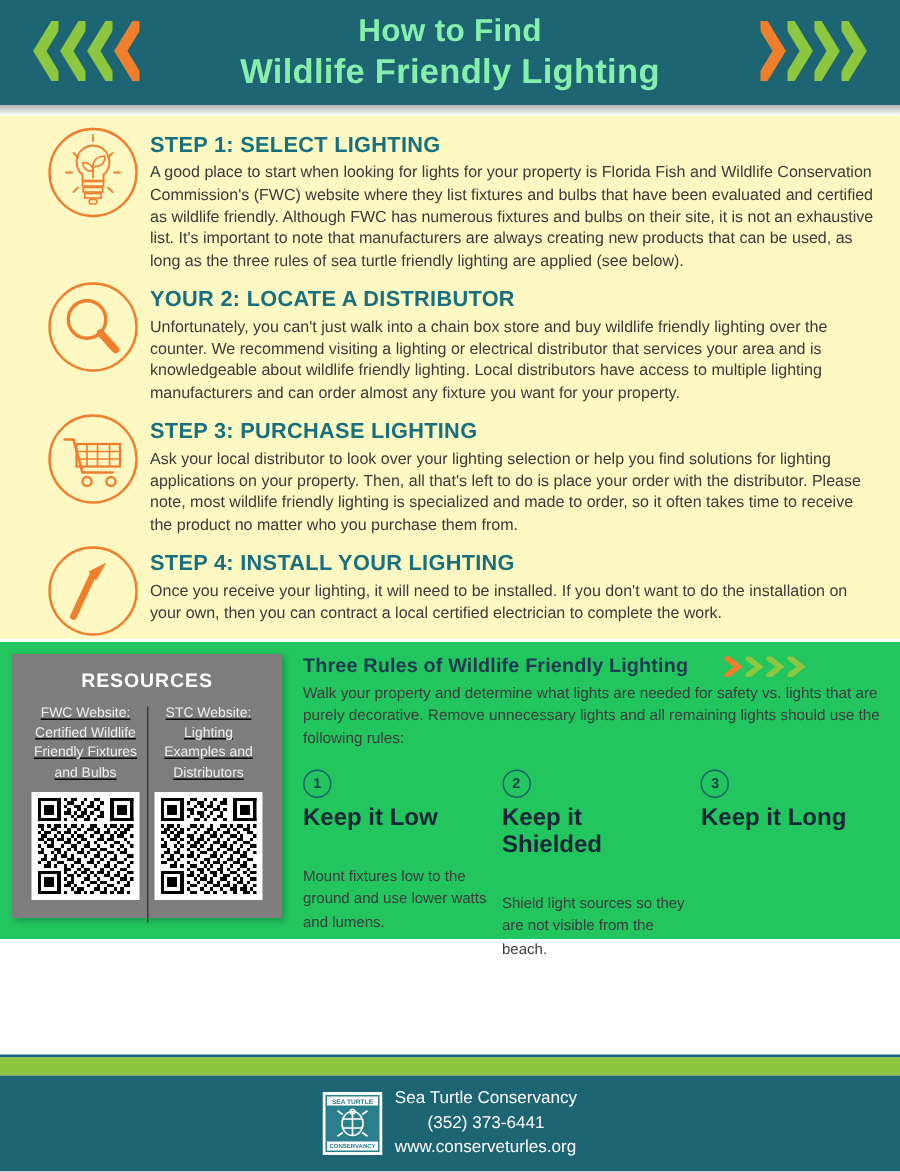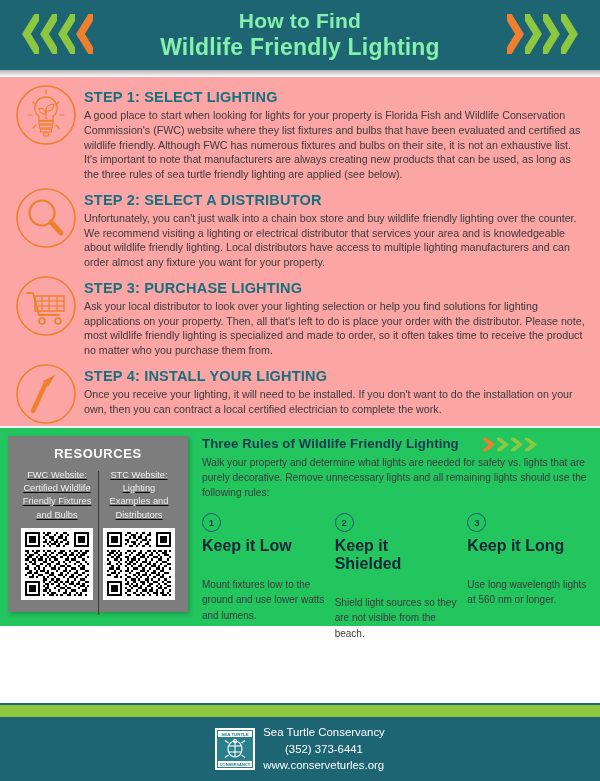--- a/index.html
+++ b/index.html
@@ -35,21 +35,21 @@
   .chev-right { right: 22px; }
   .chev { width: 17px; height: 40px; }
   .chev svg { display: block; }
 
   .header-shadow {
     height: 7px;
     background: linear-gradient(to bottom, rgba(0,0,0,.30), rgba(0,0,0,0));
   }
 
   
-  .body-area { background: #fca5a5; padding: 4px 0 0 0; }
+  .body-area { background: #fef9c3; padding: 4px 0 0 16px; }
   .step {
     display: flex;
     align-items: flex-start;
     padding: 0 14px 0 14px;
     margin-bottom: 2px;
   }
   .step-icon {
     flex: 0 0 64px;
     width: 64px; height: 64px;
     margin-right: 6px;
@@ -281,21 +281,21 @@
 
     <div class="step">
       <div class="step-icon">
         <svg viewBox="0 0 64 64">
           <circle cx="32" cy="32" r="29" fill="none" stroke="#ef7f2d" stroke-width="1.6"></circle>
           <circle cx="28" cy="27" r="12.5" fill="none" stroke="#ef7f2d" stroke-width="2.2"></circle>
           <path d="M37 36 L47 47" stroke="#ef7f2d" stroke-width="5" stroke-linecap="round"></path>
         </svg>
       </div>
       <div class="step-text">
-        <div class="step-title">STEP 2: SELECT A DISTRIBUTOR</div>
+        <div class="step-title">YOUR 2: LOCATE A DISTRIBUTOR</div>
         <div class="step-body">Unfortunately, you can't just walk into a chain box store and buy wildlife friendly lighting over the counter. We recommend visiting a lighting or electrical distributor that services your area and is knowledgeable about wildlife friendly lighting. Local distributors have access to multiple lighting manufacturers and can order almost any fixture you want for your property.</div>
       </div>
     </div>
 
     <div class="step">
       <div class="step-icon">
         <svg viewBox="0 0 64 64">
           <circle cx="32" cy="32" r="29" fill="none" stroke="#ef7f2d" stroke-width="1.6"></circle>
           <path d="M13 19 h6 l6 22 h20" fill="none" stroke="#ef7f2d" stroke-width="1.8" stroke-linecap="round" stroke-linejoin="round"></path>
           <rect x="21" y="22" width="29" height="15" fill="none" stroke="#ef7f2d" stroke-width="1.5"></rect>
@@ -830,21 +830,20 @@
             <div class="rule-desc">Mount fixtures low to the ground and use lower watts and lumens.</div>
           </div>
           <div class="rule-col">
             <div class="rule-num">2</div>
             <div class="rule-name">Keep it Shielded</div>
             <div class="rule-desc">Shield light sources so they are not visible from the beach.</div>
           </div>
           <div class="rule-col">
             <div class="rule-num">3</div>
             <div class="rule-name">Keep it Long</div>
-            <div class="rule-desc">Use long wavelength lights at 560 nm or longer.</div>
           </div>
         </div>
       </div>
 
     </div>
   </div>
 
   <div class="footer-wrap">
     <div class="footer-rule"></div>
     <div class="footer-green"></div>

